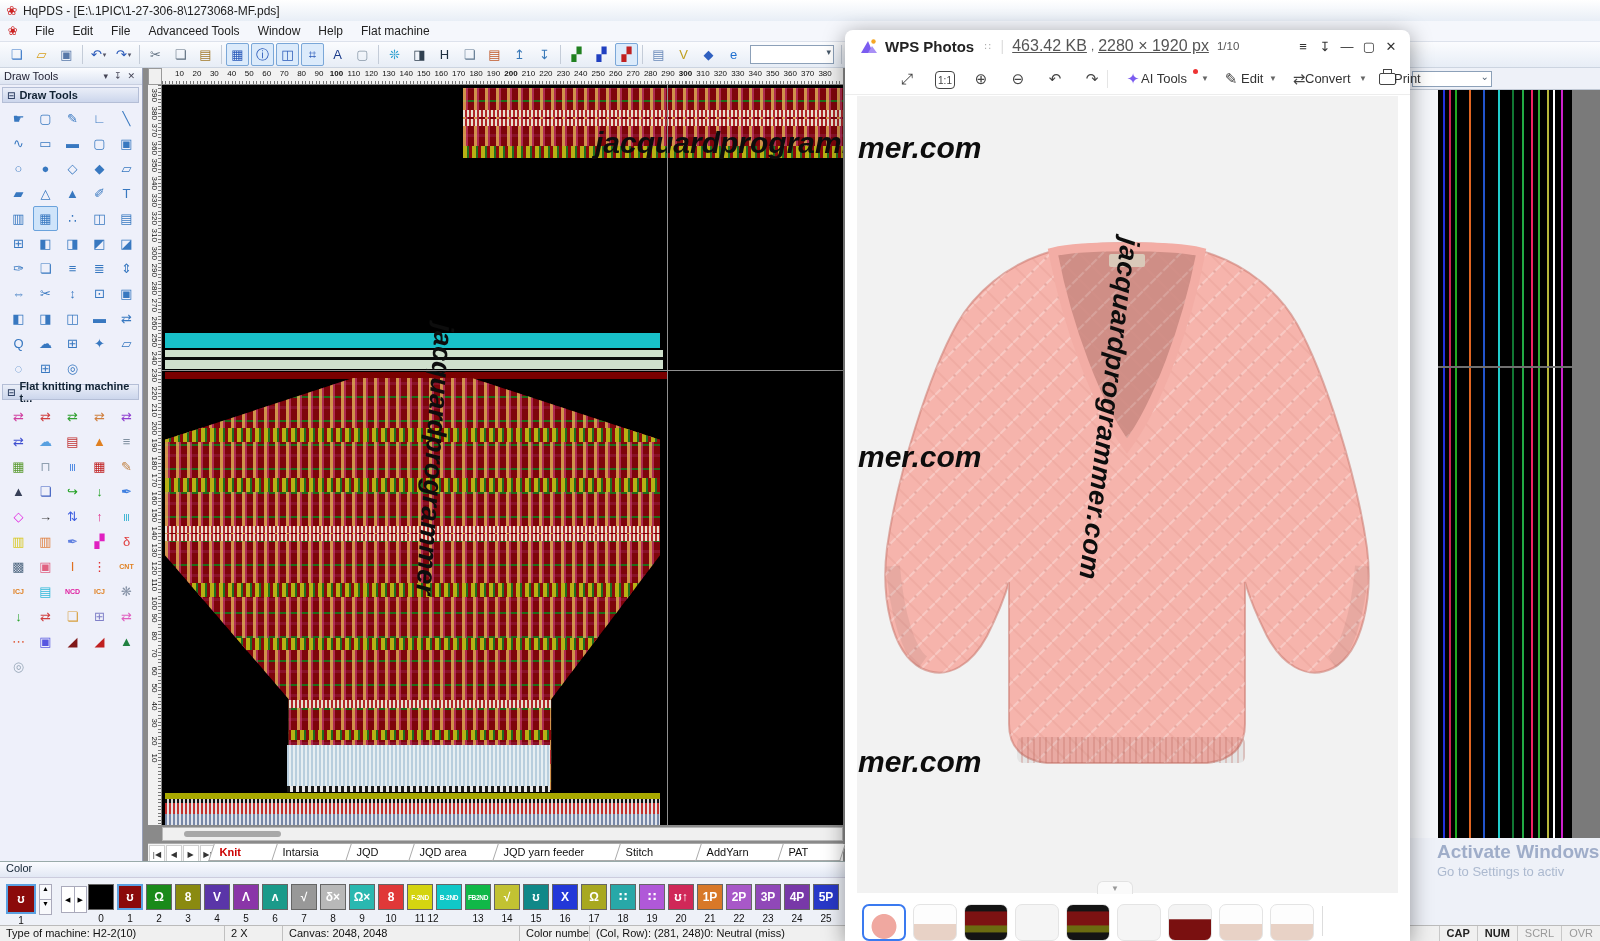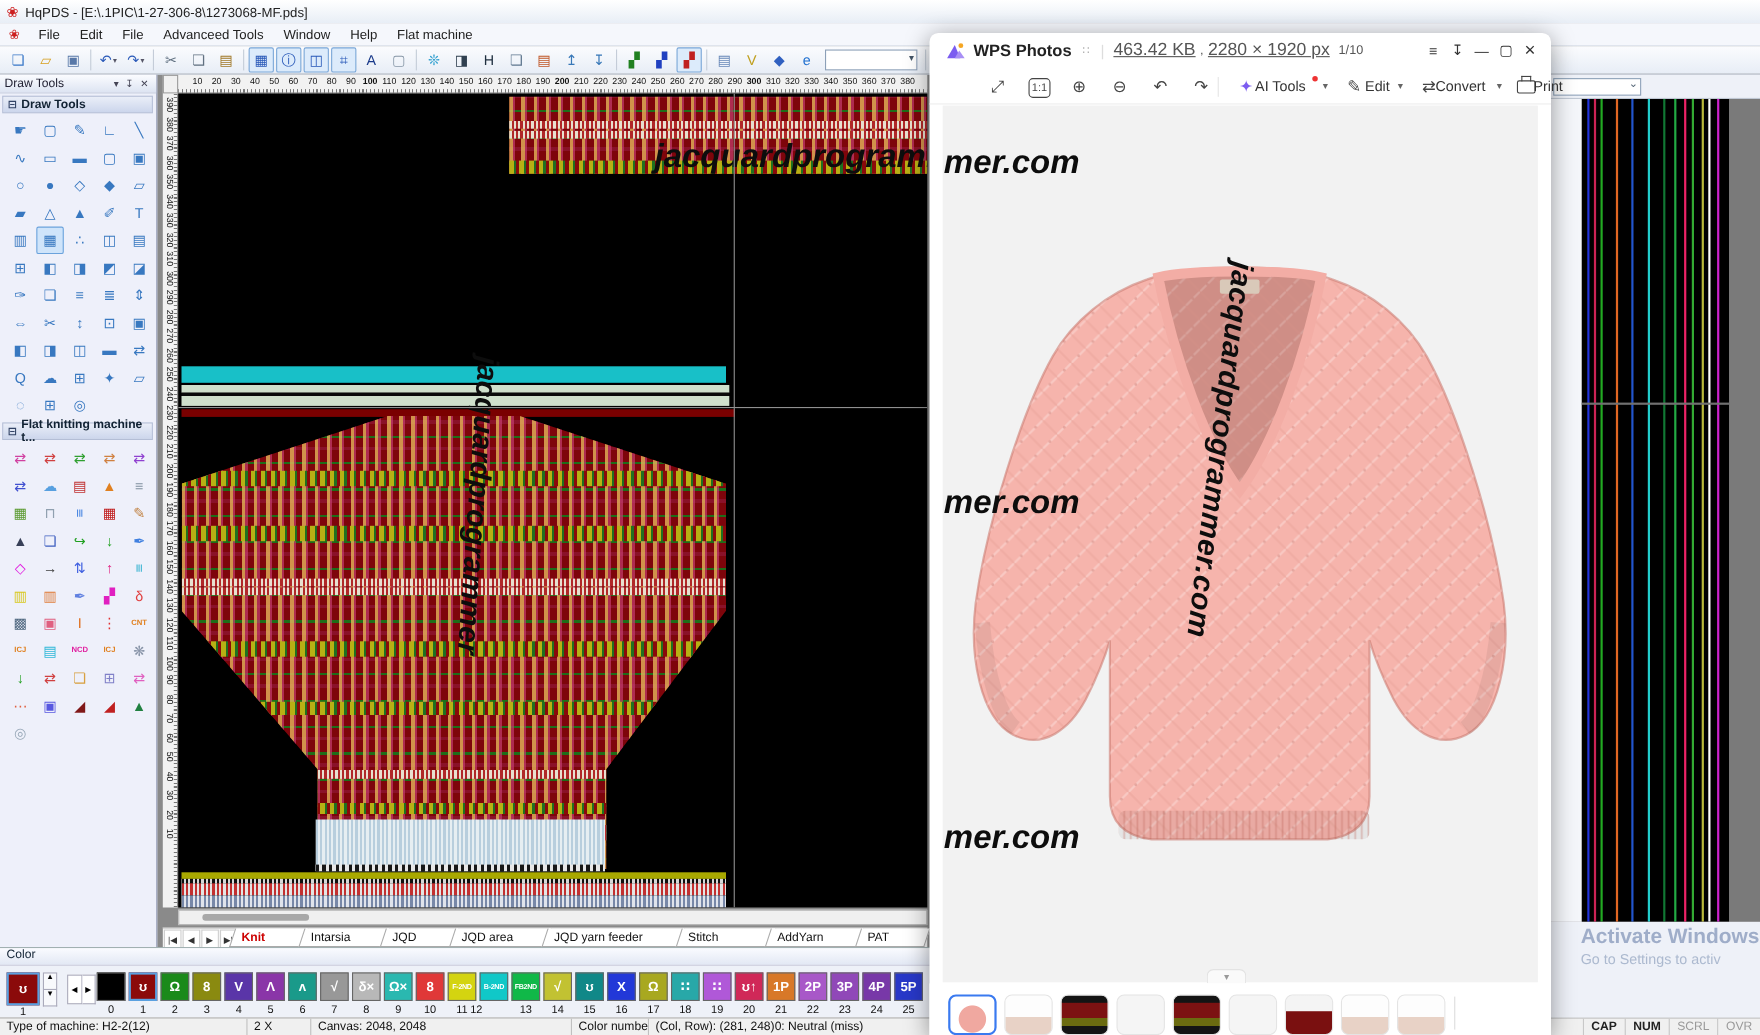--- a/index.html
+++ b/index.html
@@ -529,21 +529,21 @@
       <div class="swlabel" style="left: 58px; top: 51px;">48</div>
       <div class="swatch" style="left: 87px; top: 22px; background: rgb(120, 56, 168);">╳</div>
       <div class="swlabel" style="left: 87px; top: 51px;">49</div>
       <div class="swatch" style="left: 116px; top: 22px; background: rgb(168, 56, 200);">Ω↑</div>
       <div class="swlabel" style="left: 116px; top: 51px;">50</div>
       <div class="swatch" style="left: 145px; top: 22px; background: rgb(200, 200, 40);"></div>
       <div class="swlabel" style="left: 145px; top: 51px;">51</div>
     </div>
 </div>
 <div class="abs" id="statusbar">
-  <div class="sseg" style="width:225px;">Type of machine: H2-2(12)</div>
+  <div class="sseg" style="width:225px;">Type of machine: H2-2(10)</div>
   <div class="sseg" style="width:58px;">2 X</div>
   <div class="sseg" style="width:237px;">Canvas: 2048, 2048</div>
   <div class="sseg" style="width:70px;">Color number:</div>
   <div class="sseg" style="width:390px;">(Col, Row): (281, 248)0: Neutral (miss)</div>
   <div style="flex:1;"></div>
   <div id="indicators" style="display:flex;">
       <div class="ind">CAP</div>
       <div class="ind">NUM</div>
       <div class="ind off">SCRL</div>
       <div class="ind off">OVR</div>

